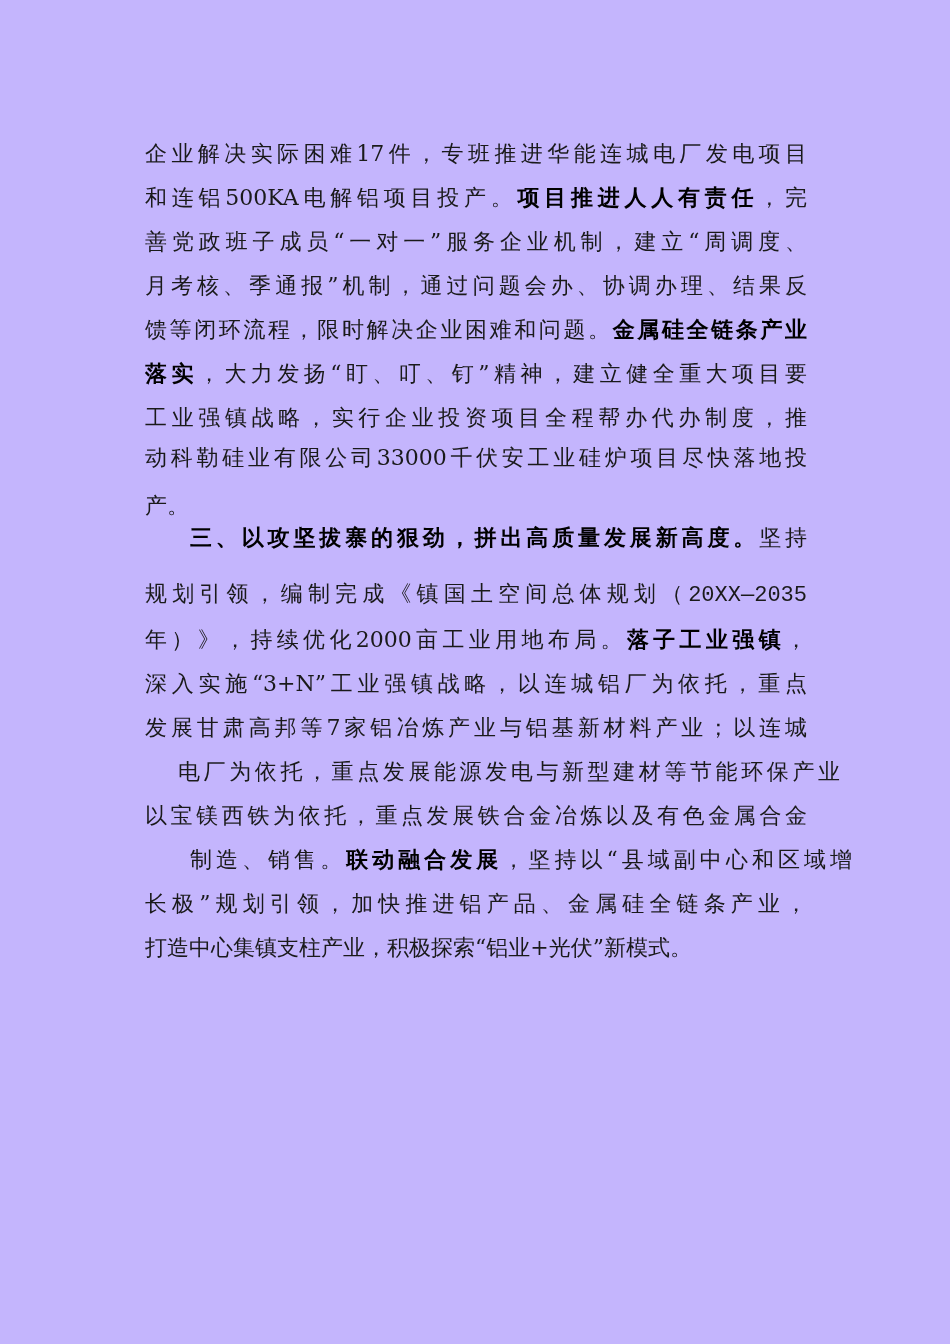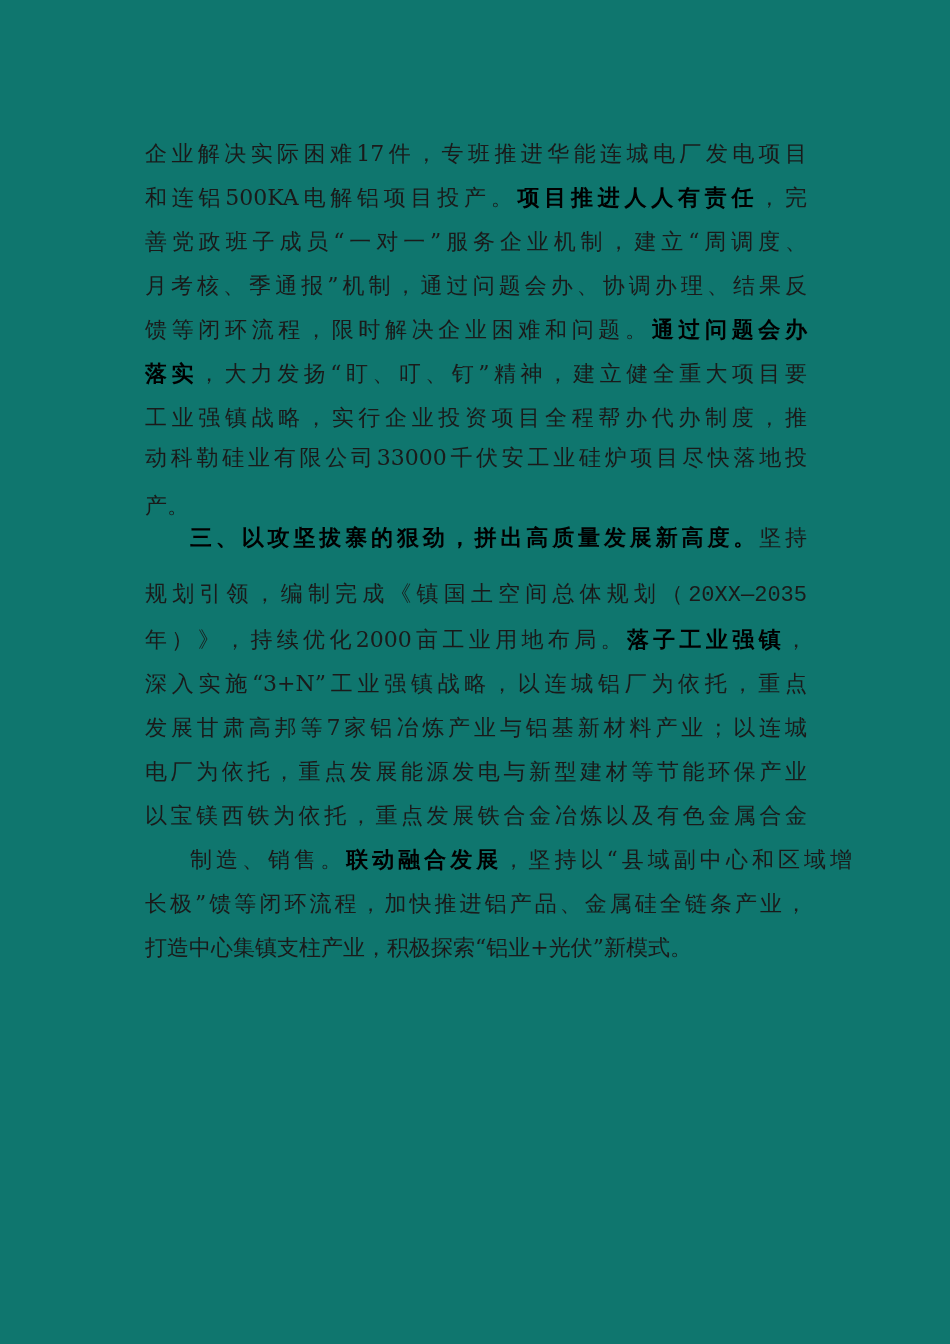--- a/index.html
+++ b/index.html
@@ -1,47 +1,47 @@
 <!DOCTYPE html>
 <html><head>
 <meta charset="utf-8">
 <style>
   html, body { margin: 0; padding: 0; background: #ffffff; }
   body { width: 950px; height: 1344px; position: relative; overflow: hidden; }
   .page {
-    position: absolute; left: 0; top: 0; width: 950px; height: 1344px; background: #0f766e;
+    position: absolute; left: 0; top: 0; width: 950px; height: 1344px; background: #c4b5fd;
   }
   .line {
     position: absolute; left: 145px; width: 662px; height: 44px; line-height: 44px;
     font-family: "DejaVu Serif", "Liberation Serif", serif;
     font-size: 22px; color: #1a1a1a; white-space: nowrap;
     text-align: justify; text-align-last: justify;
   }
   .line.last { text-align-last: left; }
   .line.indent { left: 190px; width: 617px; }
   .b { font-family: "DejaVu Sans", "Liberation Sans", sans-serif; font-weight: bold; color: #000; }
 </style>
 </head>
 <body>
 
 <div class="page">
   <div id="body-text">
       <div class="line" style="top: 132px;"><span>企业解决实际困难17件，专班推进华能连城电厂发电项目</span></div>
       <div class="line" style="top: 176px;"><span>和连铝500KA电解铝项目投产。</span><span class="b">项目推进人人有责任</span><span>，完</span></div>
       <div class="line" style="top: 220px;"><span>善党政班子成员“一对一”服务企业机制，建立“周调度、</span></div>
       <div class="line" style="top: 264px;"><span>月考核、季通报”机制，通过问题会办、协调办理、结果反</span></div>
-      <div class="line" style="top: 308px;"><span>馈等闭环流程，限时解决企业困难和问题。</span><span class="b">通过问题会办</span></div>
+      <div class="line" style="top: 308px;"><span>馈等闭环流程，限时解决企业困难和问题。</span><span class="b">金属硅全链条产业</span></div>
       <div class="line" style="top: 352px;"><span class="b">落实</span><span>，大力发扬“盯、叮、钉”精神，建立健全重大项目要</span></div>
       <div class="line" style="top: 396px;"><span>工业强镇战略，实行企业投资项目全程帮办代办制度，推</span></div>
       <div class="line" style="top: 436px;"><span>动科勒硅业有限公司33000千伏安工业硅炉项目尽快落地投</span></div>
       <div class="line last" style="top: 484px;"><span>产。</span></div>
       <div class="line indent" style="top: 516px;"><span class="b">三、以攻坚拔寨的狠劲，拼出高质量发展新高度。</span><span>坚持</span></div>
       <div class="line" style="top: 574px; font-family: Liberation Mono, monospace;"><span>规划引领，编制完成《镇国土空间总体规划（20XX—2035</span></div>
       <div class="line" style="top: 618px;"><span>年）》，持续优化2000亩工业用地布局。</span><span class="b">落子工业强镇</span><span>，</span></div>
       <div class="line" style="top: 662px;"><span>深入实施“3+N”工业强镇战略，以连城铝厂为依托，重点</span></div>
       <div class="line" style="top: 706px;"><span>发展甘肃高邦等7家铝冶炼产业与铝基新材料产业；以连城</span></div>
-      <div class="line" style="top: 750px;"><span>电厂为依托，重点发展能源发电与新型建材等节能环保产业</span></div>
+      <div class="line" style="top: 750px; margin-left: 33px;"><span>电厂为依托，重点发展能源发电与新型建材等节能环保产业</span></div>
       <div class="line" style="top: 794px;"><span>以宝镁西铁为依托，重点发展铁合金冶炼以及有色金属合金</span></div>
       <div class="line" style="top: 838px; margin-left: 45px;"><span>制造、销售。</span><span class="b">联动融合发展</span><span>，坚持以“县域副中心和区域增</span></div>
-      <div class="line" style="top: 882px;"><span>长极”馈等闭环流程，加快推进铝产品、金属硅全链条产业，</span></div>
+      <div class="line" style="top: 882px;"><span>长极”规划引领，加快推进铝产品、金属硅全链条产业，</span></div>
       <div class="line last" style="top: 926px;"><span>打造中心集镇支柱产业，积极探索“铝业+光伏”新模式。</span></div>
     </div>
 </div>
 
 </body></html>

